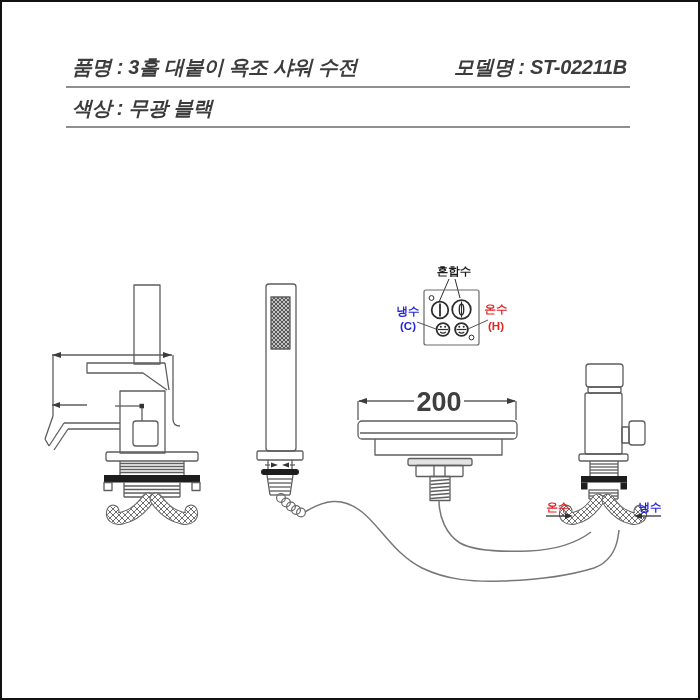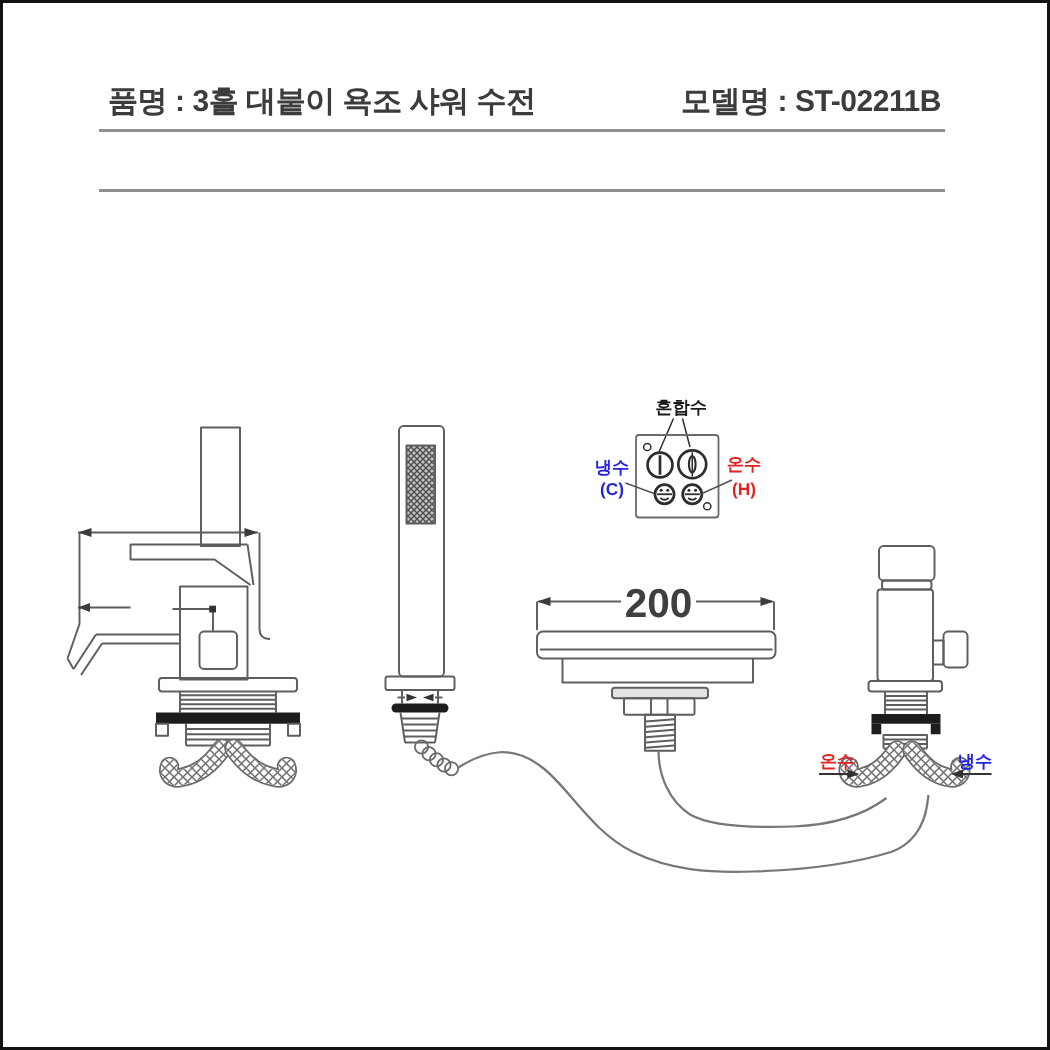--- a/index.html
+++ b/index.html
@@ -3,38 +3,39 @@
 <meta charset="utf-8">
 <style>
   html,body{margin:0;padding:0;background:#e8e8e8;}
   .page{
     position:relative;width:700px;height:700px;margin:0 auto;
     background:#ffffff;border:2px solid #121212;box-sizing:border-box;
     font-family:"Liberation Sans","DejaVu Sans",sans-serif;overflow:hidden;
   }
   .hdr-text{
     position:absolute;font-size:20px;font-weight:700;color:#3c3c3c;
-    letter-spacing:-0.3px;white-space:nowrap;
+    letter-spacing:-0.3px;white-space:nowrap;font-style:italic;
   }
   .sep{position:absolute;height:2px;background:#8f8f8f;}
   svg text{font-family:"Liberation Sans","DejaVu Sans",sans-serif;}
   .dim-num{font-size:27px;font-weight:700;fill:#3f3f3f;}
   .lbl{font-size:11.5px;font-weight:700;}
   .lbl-blue{fill:#2424e0;}
   .lbl-red{fill:#e32222;}
   .lbl-blk{fill:#1a1a1a;}
 </style>
 </head>
 <body>
 
 <div class="page">
 
   <div class="hdr-text" style="left:70px;top:52px;">품명 : 3홀 대붙이 욕조 샤워 수전</div>
   <div class="hdr-text" style="left:452px;top:52px;">모델명 : ST-02211B</div>
   <div class="sep" style="left:64px;top:84px;width:564px;"></div>
+  <div class="hdr-text" style="left:70px;top:93px;">색상 : 무광 블랙</div>
   <div class="sep" style="left:64px;top:124px;width:564px;"></div>
 
   <svg style="position:absolute;left:0;top:0;" width="700" height="700" viewBox="0 0 700 700">
     <defs>
       <pattern id="braid" width="6" height="6" patternUnits="userSpaceOnUse">
         <rect width="6" height="6" fill="#ffffff"></rect>
         <path d="M0,0 L6,6 M6,0 L0,6" stroke="#6f6f6f" stroke-width="1"></path>
       </pattern>
       <pattern id="spray" width="4" height="4" patternUnits="userSpaceOnUse">
         <rect width="4" height="4" fill="#c2c2c2"></rect>

